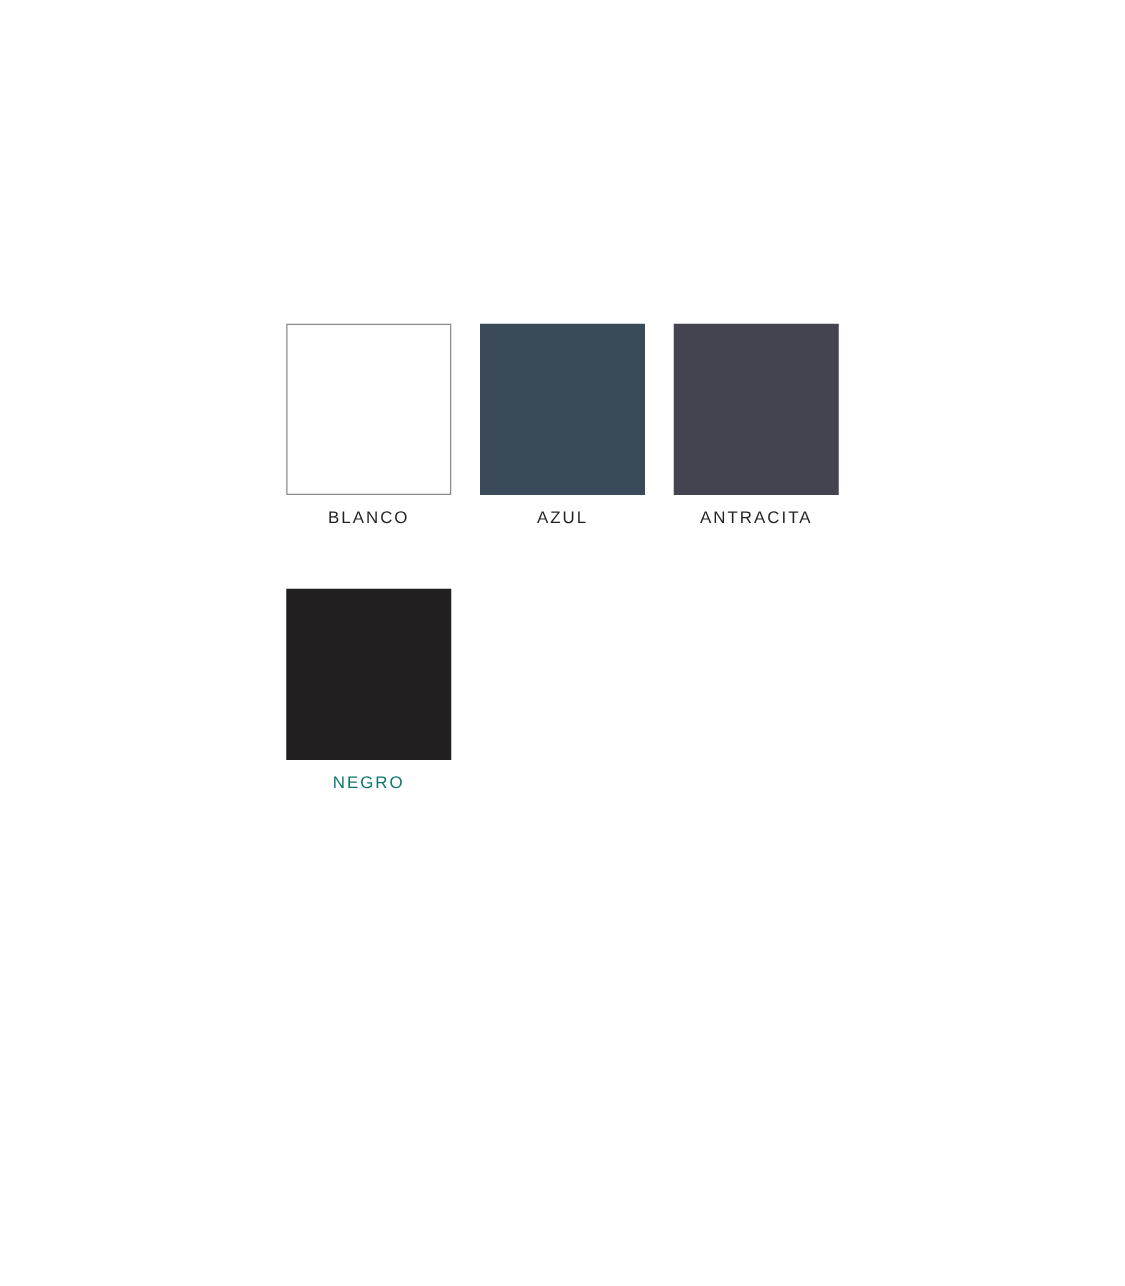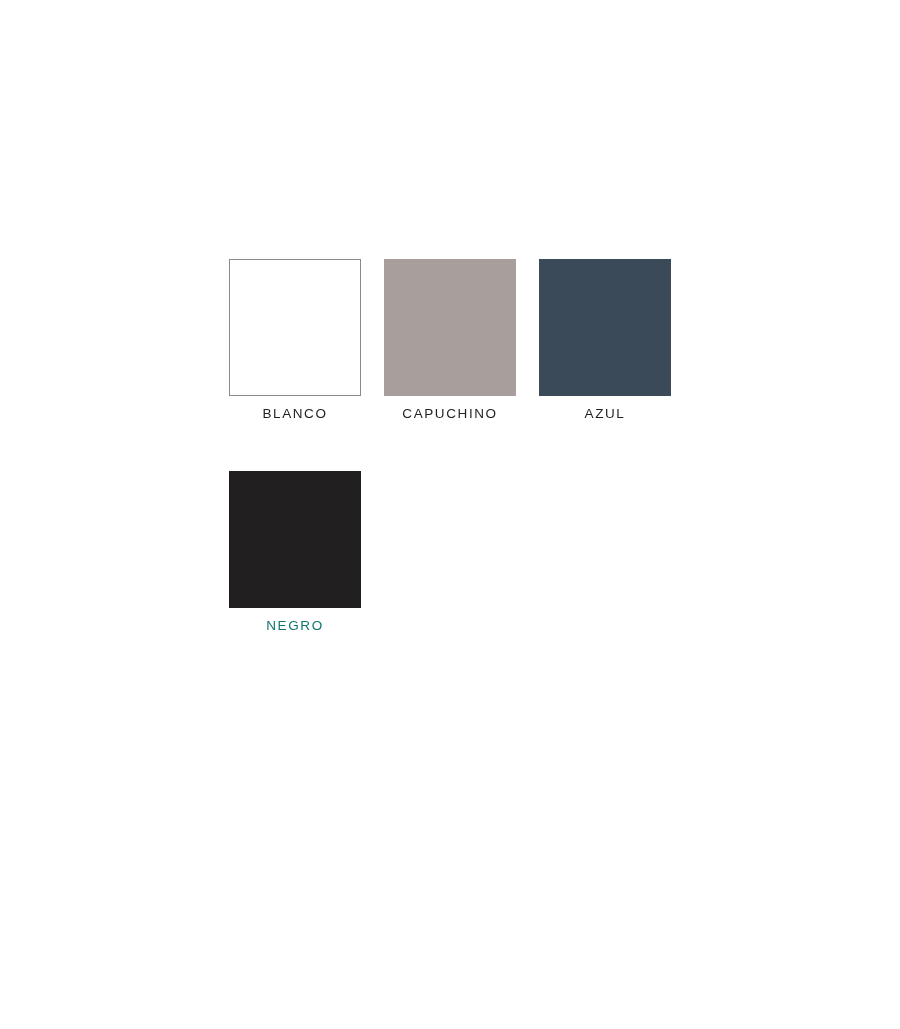--- a/index.html
+++ b/index.html
@@ -65,25 +65,25 @@
 </head>
 <body style="background: rgb(255, 255, 255);">
 
 <div id="palette-page" style="background: rgb(255, 255, 255);">
   <div id="swatch-grid">
       <div class="swatch-cell">
         <div class="swatch-chip bordered" style="background-color: rgb(255, 255, 255); border-color: rgb(138, 138, 138);"></div>
         <div class="swatch-label" style="color: rgb(35, 31, 32);">BLANCO</div>
       </div>
       <div class="swatch-cell">
-        <div class="swatch-chip" style="background-color: rgb(168, 158, 156);"></div>
-        <div class="swatch-label" style="color: rgb(35, 31, 32);">CAPUCHINO</div>
+        <div class="swatch-chip" style="background-color: rgb(58, 74, 88);"></div>
+        <div class="swatch-label" style="color: rgb(35, 31, 32); text-align: center;">AZUL</div>
       </div>
       <div class="swatch-cell">
-        <div class="swatch-chip" style="background-color: rgb(58, 74, 88);"></div>
-        <div class="swatch-label" style="color: rgb(35, 31, 32); text-align: center;">AZUL</div>
+        <div class="swatch-chip" style="background-color: rgb(67, 68, 80);"></div>
+        <div class="swatch-label" style="color: rgb(35, 31, 32);">ANTRACITA</div>
       </div>
       <div class="swatch-cell">
         <div class="swatch-chip" style="background-color: rgb(33, 31, 32);"></div>
         <div class="swatch-label" style="color: #0f766e;">NEGRO</div>
       </div>
     </div>
 </div>
 
 </body></html>

